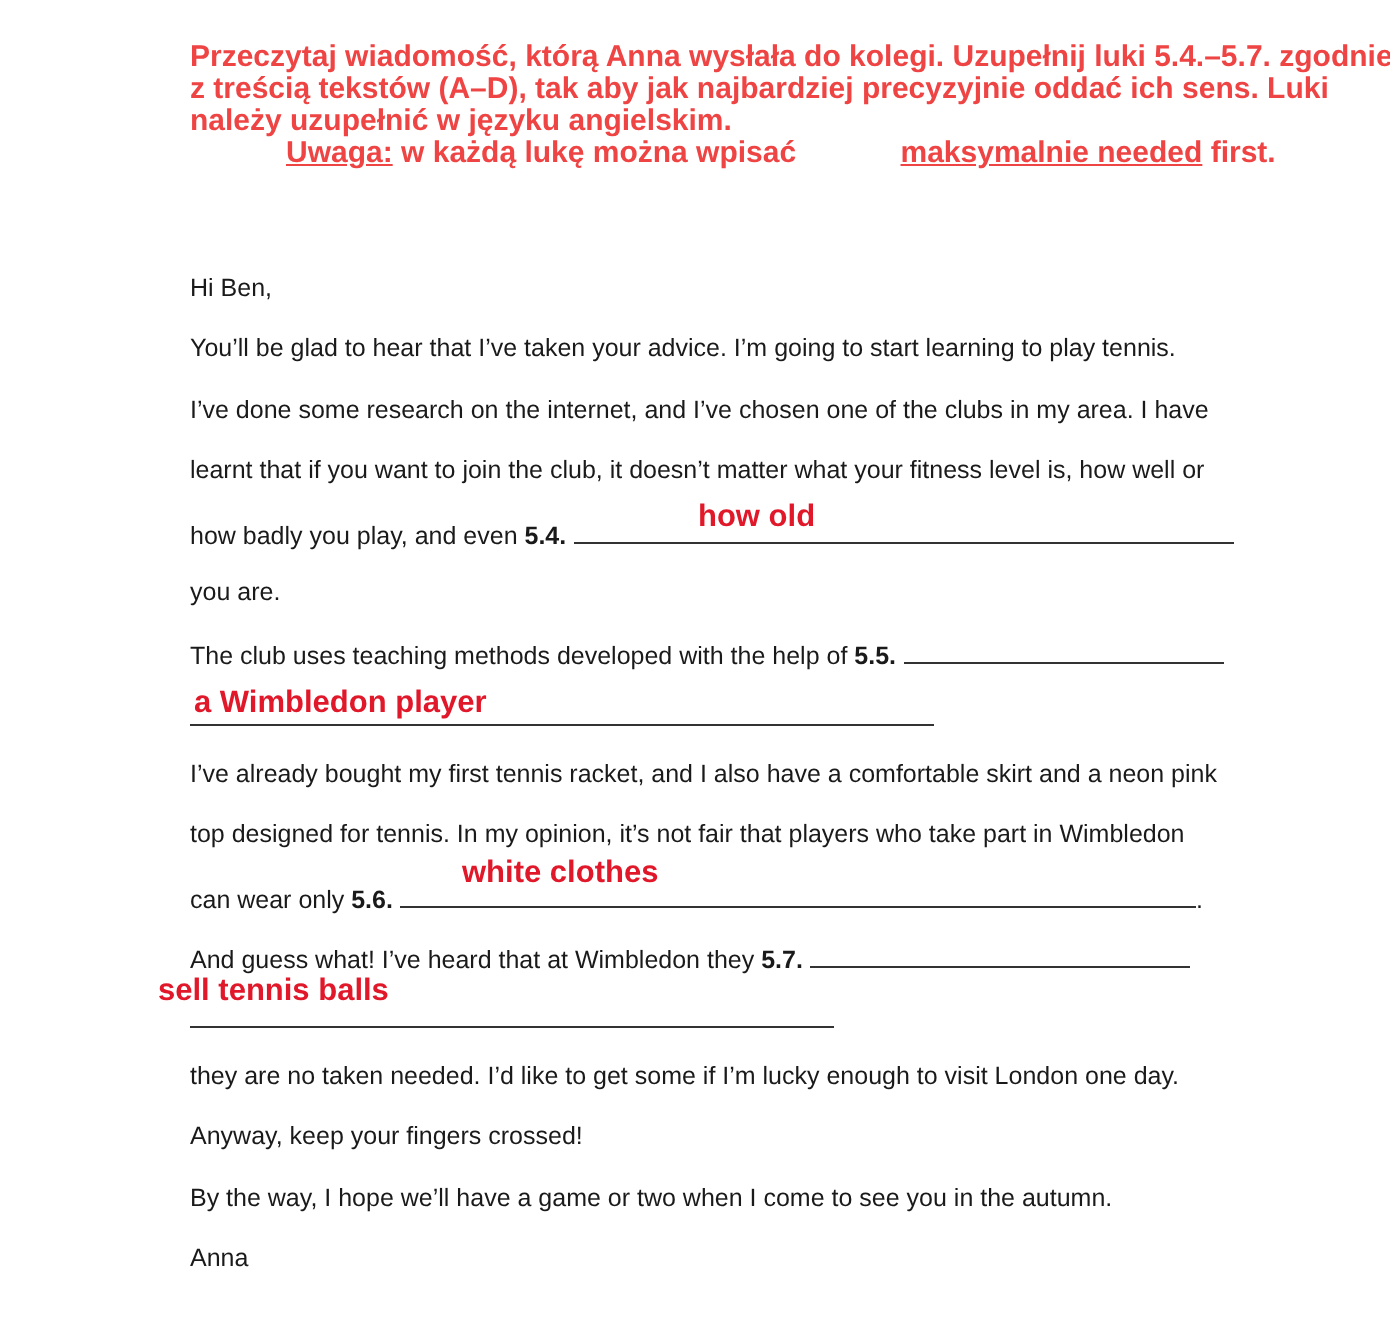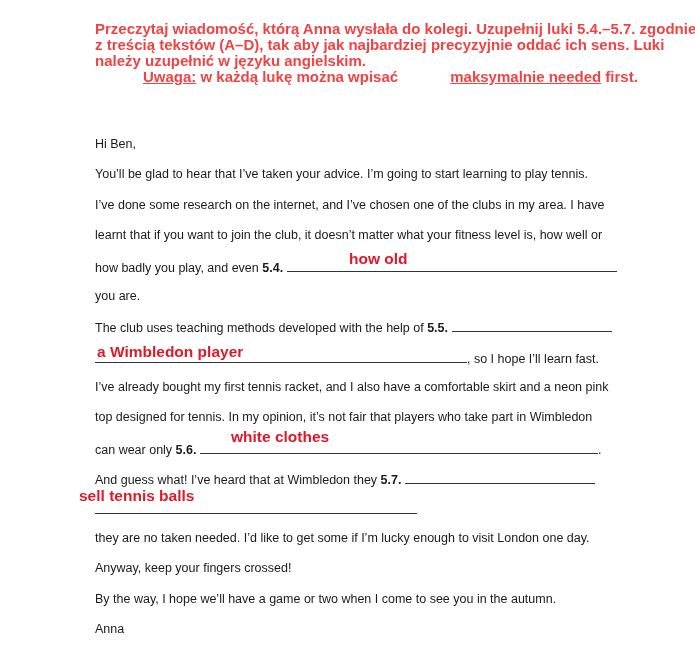--- a/index.html
+++ b/index.html
@@ -29,21 +29,21 @@
 <div class="line" style="top:167px">You’ll be glad to hear that I’ve taken your advice. I’m going to start learning to play tennis.</div>
 <div class="line" style="top:198px">I’ve done some research on the internet, and I’ve chosen one of the clubs in my area. I have</div>
 <div class="line" style="top:228px">learnt that if you want to join the club, it doesn’t matter what your fitness level is, how well or</div>
 
 <div class="line" style="top:259px"><span>how badly you play, and even </span><span class="b">5.4.</span> <span class="blank" style="width:330px"></span></div>
 <div class="ans" style="left: 301px; top: 250px; color: rgb(224, 24, 42); margin-left: 48px;">how old</div>
 
 <div class="line" style="top:289px">you are.</div>
 
 <div class="line" style="top:319px"><span>The club uses teaching methods developed with the help of </span><span class="b">5.5.</span> <span class="blank" style="width:160px"></span></div>
-<div class="line" style="top:350px"><span class="blank" style="width:372px"></span><span>, so I hope I’ll learn fast.</span></div>
+<div class="line" style="top:350px"><span class="blank" style="width:372px"></span></div>
 <div class="ans" style="left: 97px; top: 343px; color: rgb(224, 24, 42);">a Wimbledon player</div>
 
 <div class="line" style="top:380px">I’ve already bought my first tennis racket, and I also have a comfortable skirt and a neon pink</div>
 <div class="line" style="top:410px">top designed for tennis. In my opinion, it’s not fair that players who take part in Wimbledon</div>
 
 <div class="line" style="top:441px"><span>can wear only </span><span class="b">5.6.</span> <span class="blank" style="width:398px"></span><span>.</span></div>
 <div class="ans" style="left: 231px; top: 428px; color: rgb(224, 24, 42);">white clothes</div>
 
 <div class="line" style="top:471px"><span>And guess what! I’ve heard that at Wimbledon they </span><span class="b">5.7.</span> <span class="blank" style="width:190px"></span></div>
 <div class="line" style="top:501px"><span class="blank" style="width:322px"></span></div>

